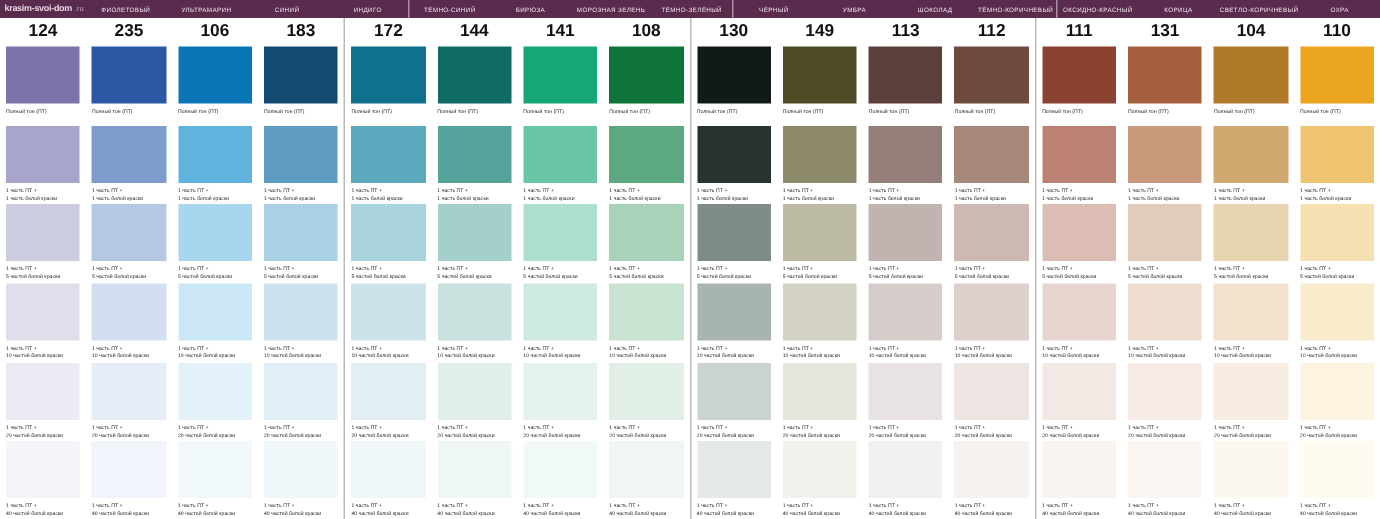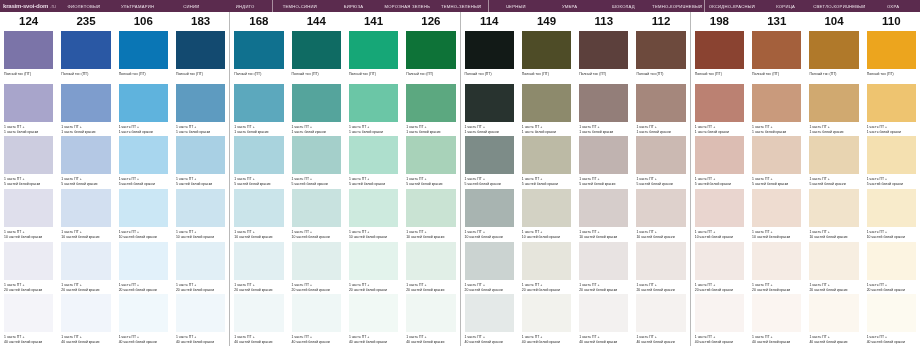--- a/index.html
+++ b/index.html
@@ -126,29 +126,29 @@
         <div class="hdr-name">ОХРА</div>
       </div>
   </div>
 
   <div class="nums" id="numRow">
     <div class="num-spacer"></div>
   <div class="num">124</div>
       <div class="num">235</div>
       <div class="num">106</div>
       <div class="num">183</div>
-      <div class="num gsep">168</div>
+      <div class="num gsep">172</div>
       <div class="num">144</div>
       <div class="num">141</div>
-      <div class="num">126</div>
-      <div class="num gsep">114</div>
+      <div class="num">108</div>
+      <div class="num gsep">130</div>
       <div class="num">149</div>
       <div class="num">113</div>
       <div class="num">112</div>
-      <div class="num gsep">198</div>
+      <div class="num gsep">111</div>
       <div class="num">131</div>
       <div class="num">104</div>
       <div class="num">110</div>
     </div>
 
   <div class="grid" id="grid">
       <div class="col">
         <div class="cell">
           <div class="swatch" style="background: rgb(123, 116, 168);"></div>
           <div class="cap">Полный тон (ПТ)</div>

